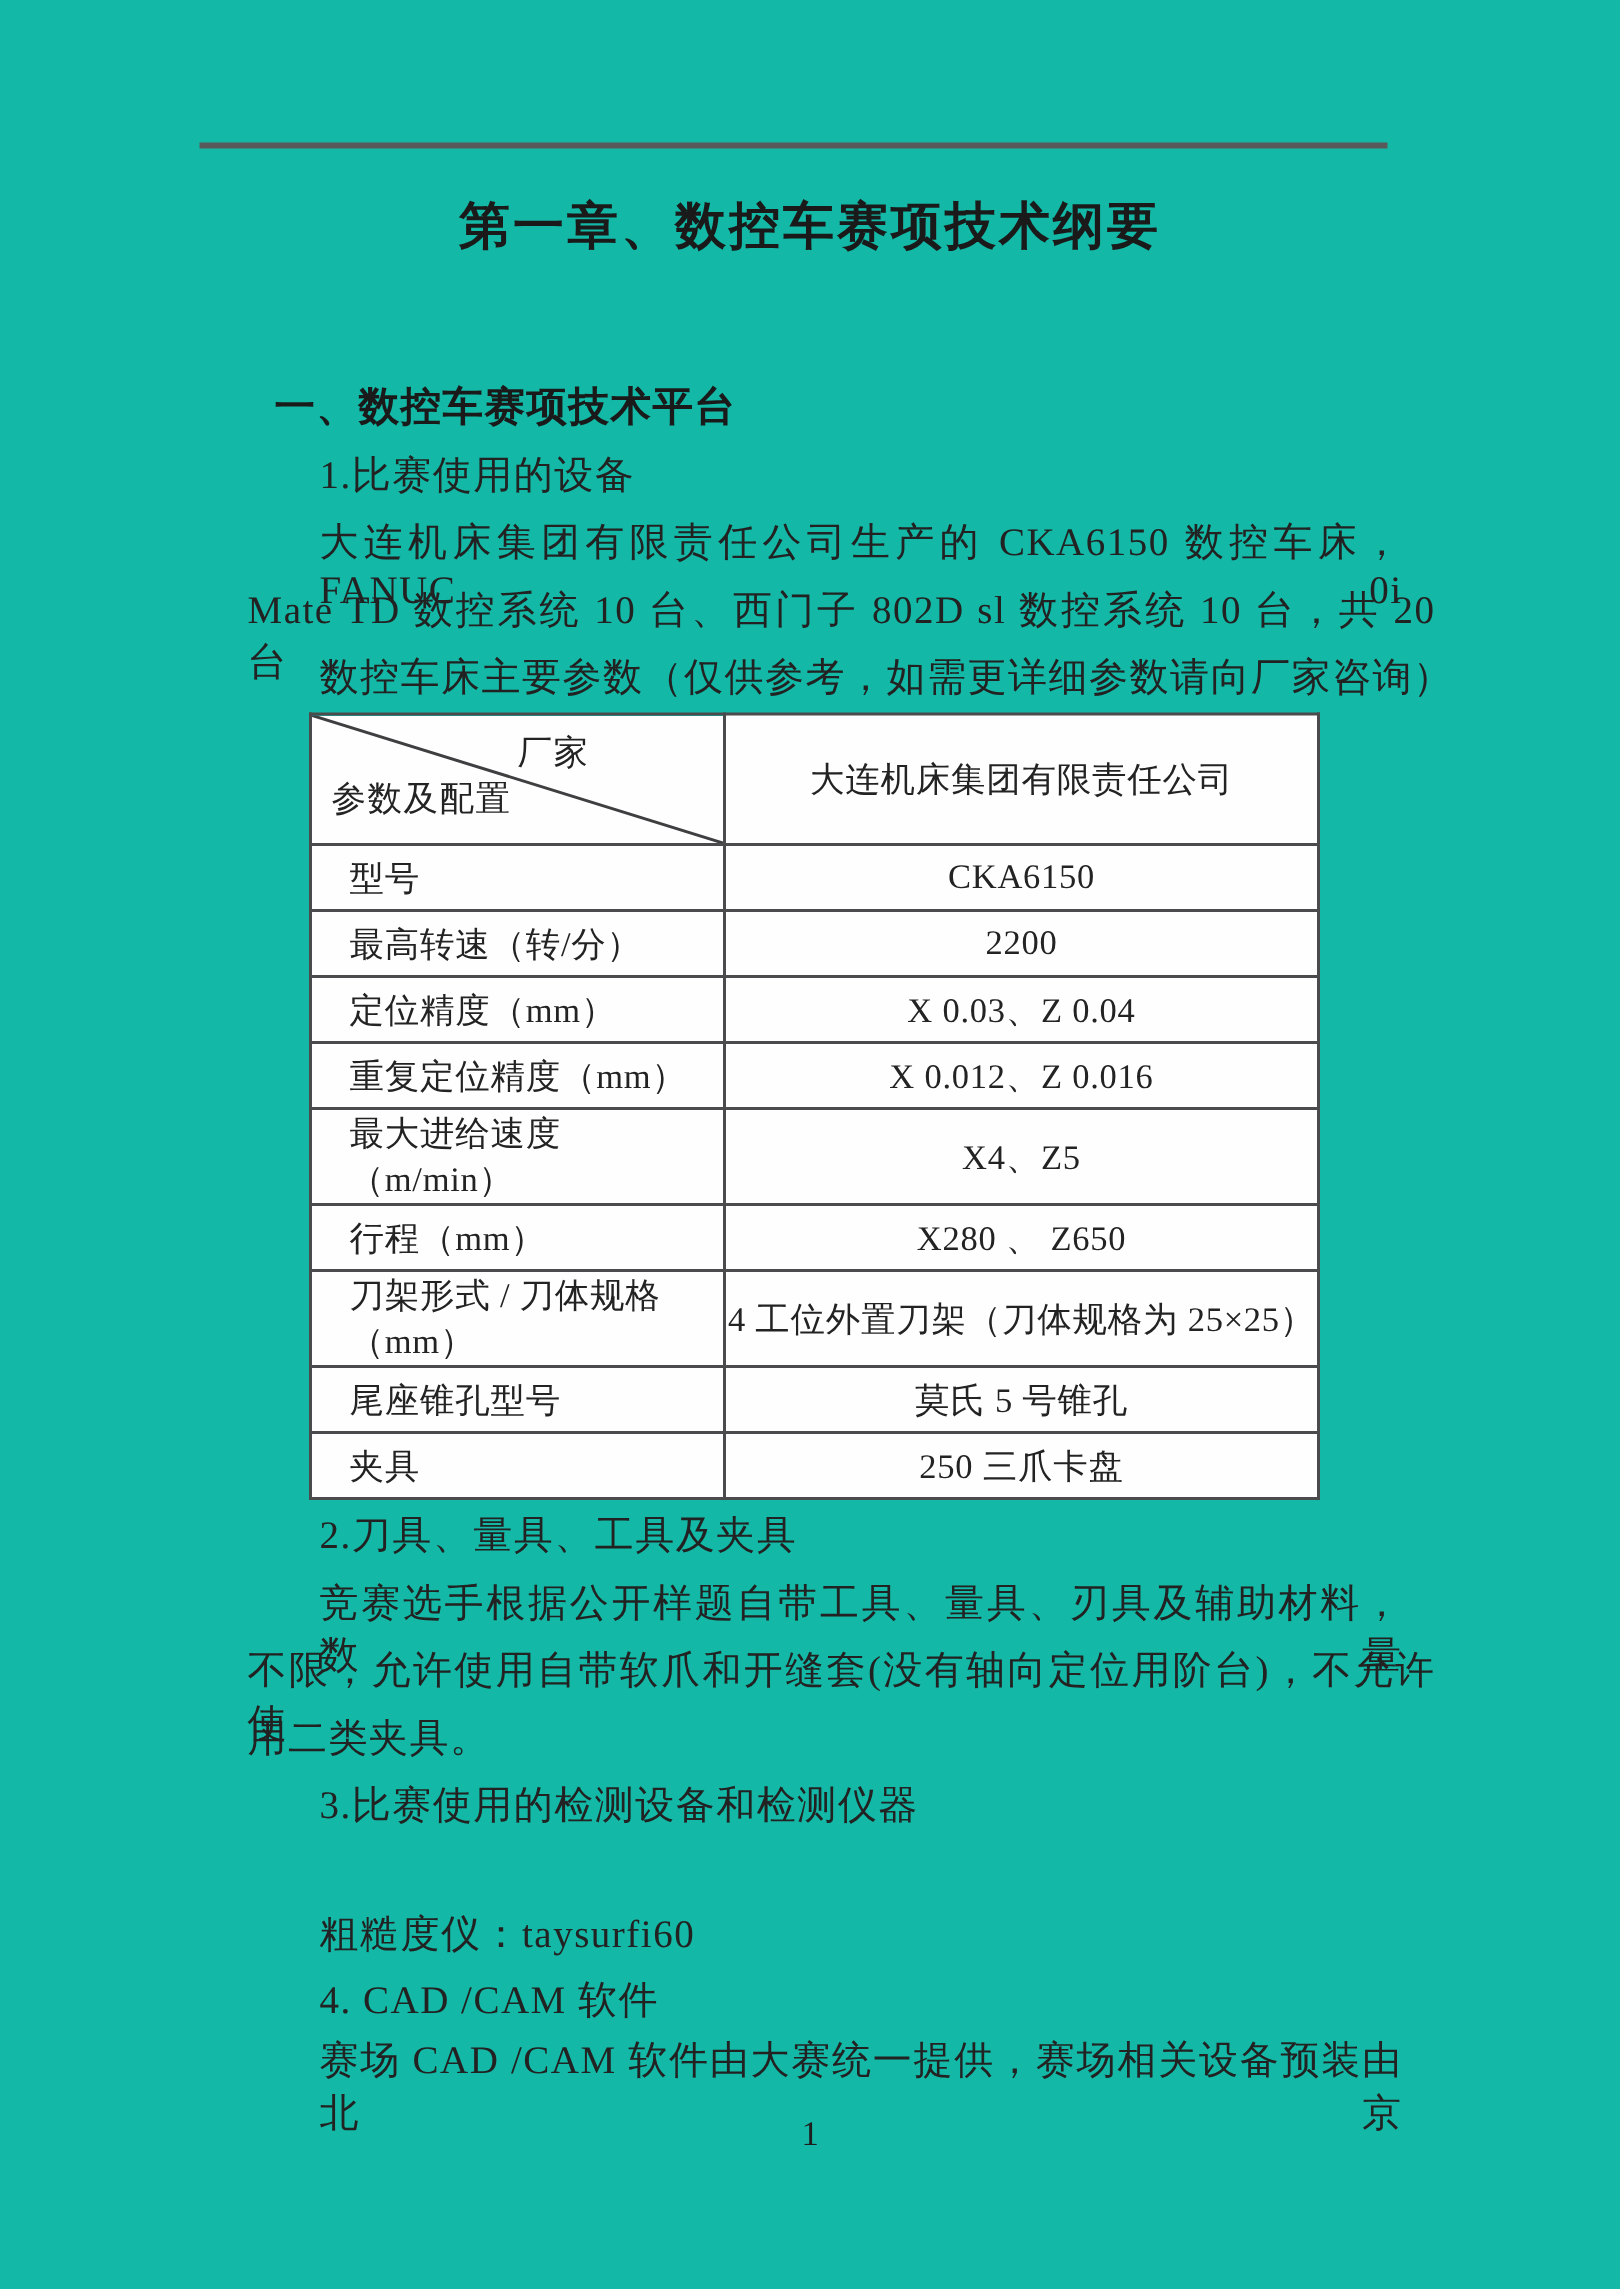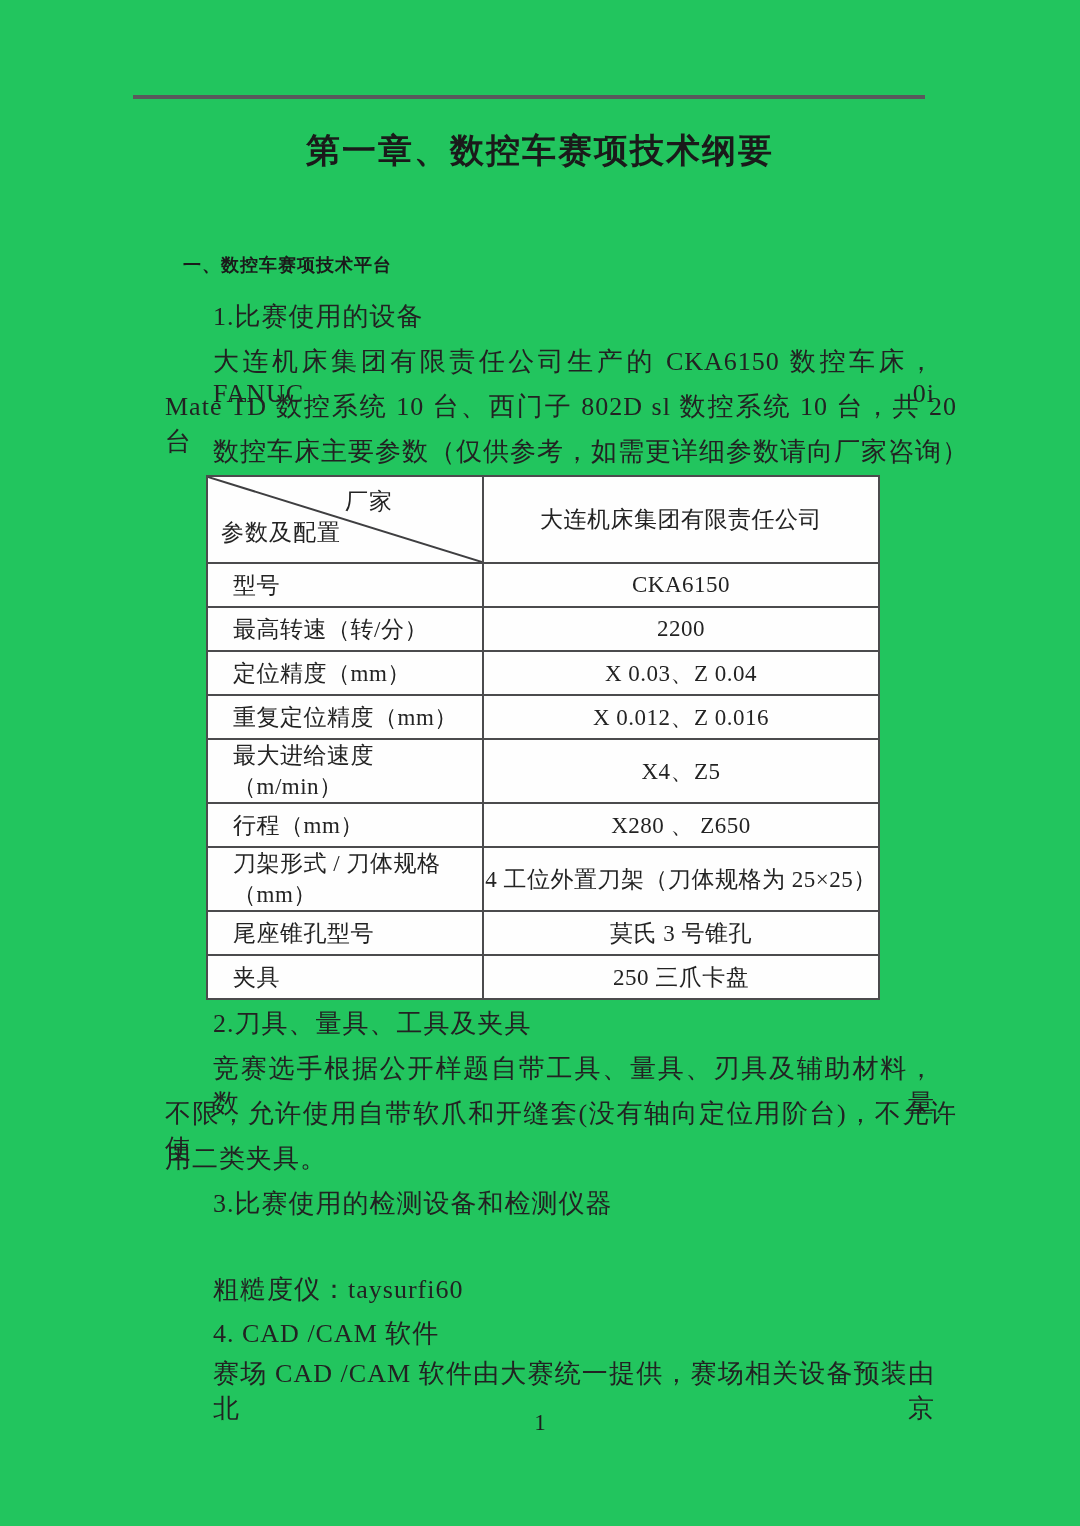--- a/index.html
+++ b/index.html
@@ -1,21 +1,21 @@
 <!DOCTYPE html>
 <html><head>
 <meta charset="utf-8">
 <style>
   * { margin:0; padding:0; box-sizing:border-box; }
   html, body { background:#ffffff; }
   .page {
     position:relative;
     width:1080px;
     height:1526px;
-    background:#22c55e;
+    background:#14b8a6;
     font-family:"Liberation Serif","DejaVu Serif",serif;
     color:#212121;
     overflow:hidden;
   }
   .top-rule {
     position:absolute;
     left:133px; top:95px;
     width:792px; height:4px;
     background:#59595c;
   }
@@ -28,21 +28,21 @@
     font-weight:bold;
     font-size:34px;
     letter-spacing:2px;
     color:#1a1a1a;
   }
   .sec-heading {
     position:absolute;
     left:183px; top:253px;
     font-family:"Liberation Sans","DejaVu Sans",sans-serif;
     font-weight:bold;
-    font-size:18px;
+    font-size:27px;
     letter-spacing:1px;
     color:#1a1a1a;
   }
   .line {
     position:absolute;
     font-size:26px;
     letter-spacing:1px;
     color:#222222;
     white-space:nowrap;
   }
@@ -156,21 +156,21 @@
     <tr class="data-row">
       <td class="label-cell">行程（mm）</td>
       <td class="value-cell">X280 、 Z650</td>
     </tr>
     <tr class="data-row">
       <td class="label-cell">刀架形式 / 刀体规格（mm）</td>
       <td class="value-cell">4 工位外置刀架（刀体规格为 25×25）</td>
     </tr>
     <tr class="data-row">
       <td class="label-cell">尾座锥孔型号</td>
-      <td class="value-cell">莫氏 3 号锥孔</td>
+      <td class="value-cell">莫氏 5 号锥孔</td>
     </tr>
     <tr class="data-row">
       <td class="label-cell">夹具</td>
       <td class="value-cell">250 三爪卡盘</td>
     </tr>
   </tbody>
     </table>
 
   <div class="line indent" style="top:1006px">2.刀具、量具、工具及夹具</div>
   <div class="line indent just" style="top:1051px">竞赛选手根据公开样题自带工具、量具、刃具及辅助材料，数量</div>

